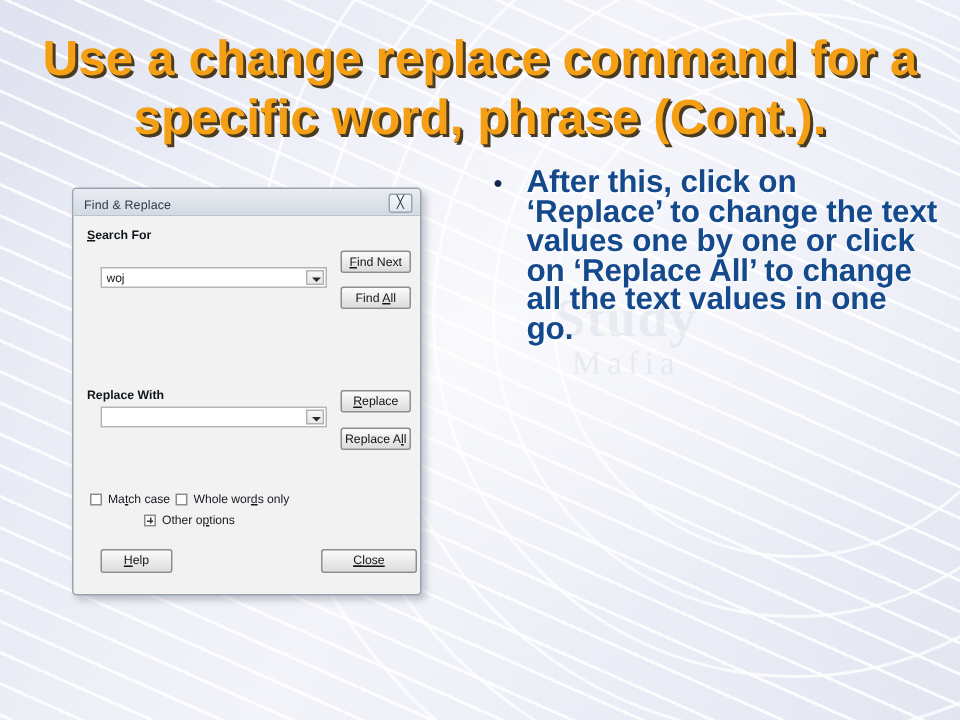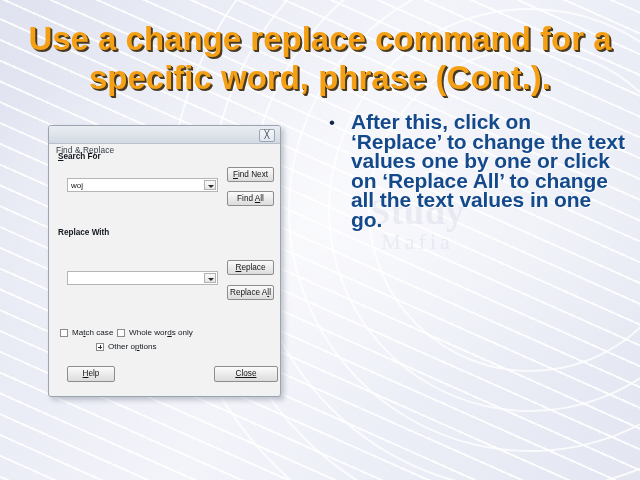--- a/index.html
+++ b/index.html
@@ -148,21 +148,21 @@
   #dialog-titlebar {
     position: relative;
     height: 17px;
     background: linear-gradient(180deg, #e9edf2 0%, #dde3ea 55%, #d2d9e2 100%);
     border-bottom: 1px solid #b9c2cc;
     border-radius: 2px 2px 0 0;
   }
   #dialog-title-text {
     position: absolute;
     left: 7px;
-    top: 19px;
+    top: 5px;
     font-size: 8.3px;
     color: #303a46;
     letter-spacing: 0.1px;
   }
   #dialog-close-button {
     position: absolute;
     right: 5px;
     top: 3px;
     width: 14px;
     height: 11px;
@@ -325,21 +325,21 @@
       <span class="combo-arrow"></span>
     </div>
 
     <div class="dlg-button" style="left:178px; top:41px; width:47px;">
       <span class="u">F</span><span>ind Next</span>
     </div>
     <div class="dlg-button" style="left:178px; top:65px; width:47px;">
       <span>Find </span><span class="u">A</span><span>ll</span>
     </div>
 
-    <span class="field-label" style="left:9px; top:102px;">
+    <span class="field-label" style="left:9px; top:133px;">
       <span>Replace With</span>
     </span>
 
     <div class="combo" style="left:18px; top:145px; width:151px;">
       <span class="combo-value"></span>
       <span class="combo-arrow"></span>
     </div>
 
     <div class="dlg-button" style="left:178px; top:134px; width:47px;">
       <span class="u">R</span><span>eplace</span>

